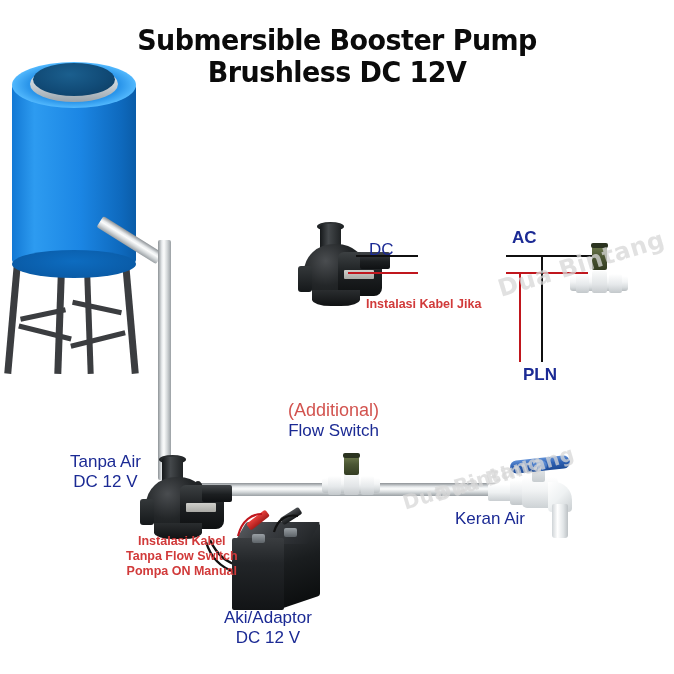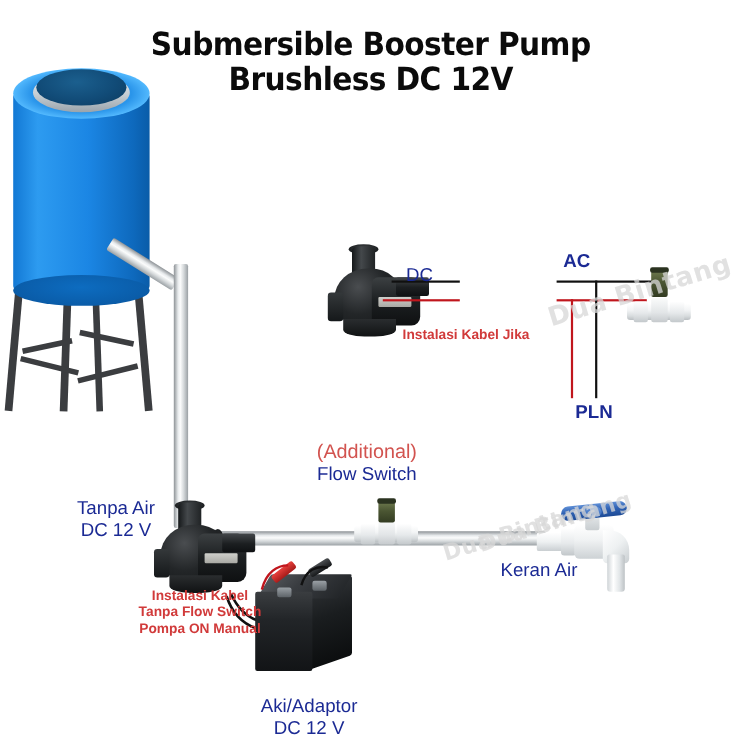--- a/index.html
+++ b/index.html
@@ -325,21 +325,21 @@
     <div class="term" style="left:20px;top:12px;"></div>
     <div class="term" style="left:52px;top:6px;"></div>
     <div class="clip clip-red" style="left:14px;top:-6px;width:24px;height:8px;transform:rotate(-38deg);"></div>
     <div class="clip clip-black" style="left:48px;top:-10px;width:22px;height:8px;transform:rotate(-32deg);"></div>
   </div>
   <svg width="90" height="40" style="position:absolute;left:228px;top:512px;">
     <path d="M10 24 C 14 8, 24 2, 34 2" stroke="#c0161d" stroke-width="2.2" fill="none"></path>
     <path d="M46 20 C 50 6, 60 2, 70 4" stroke="#111" stroke-width="2.2" fill="none"></path>
   </svg>
 
-  <div class="lbl lbl-blue-b center" style="left:224px;top:632px;margin-left:13px;">
+  <div class="lbl lbl-blue-b center" style="left:224px;top:608px;">
     <div>Aki/Adaptor</div>
     <div>DC 12 V</div>
   </div>
 
   <div class="lbl lbl-red center" style="left:96px;top:534px;margin-left:30px;">
     <div>Instalasi Kabel</div>
     <div>Tanpa Flow Switch</div>
     <div>Pompa ON Manual</div>
   </div>
 

